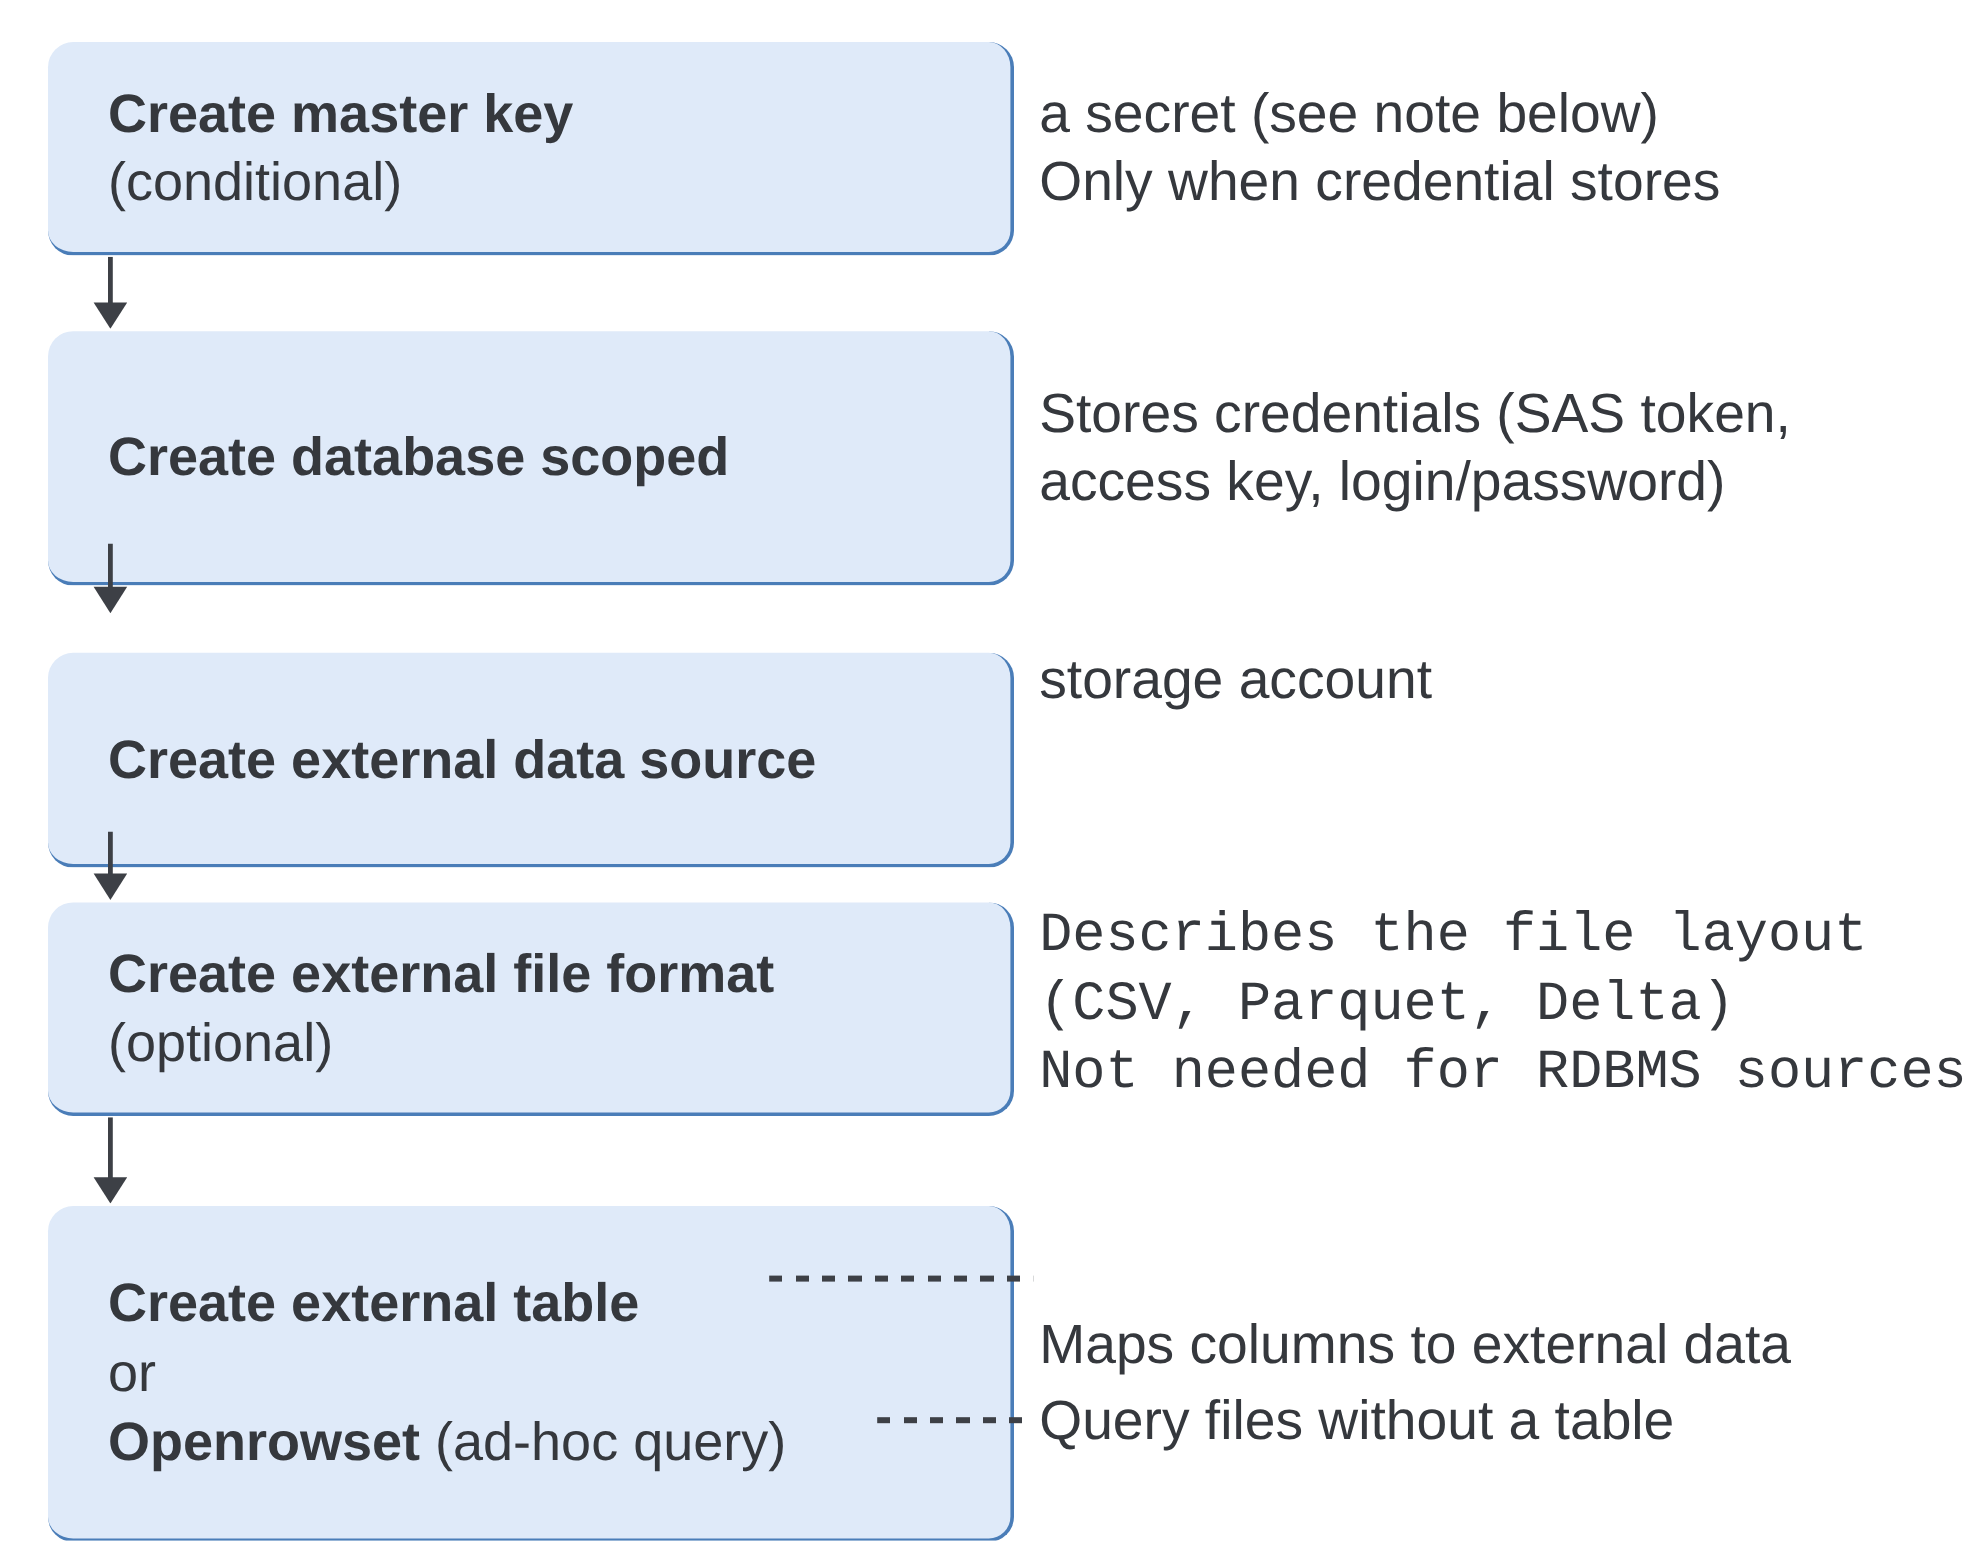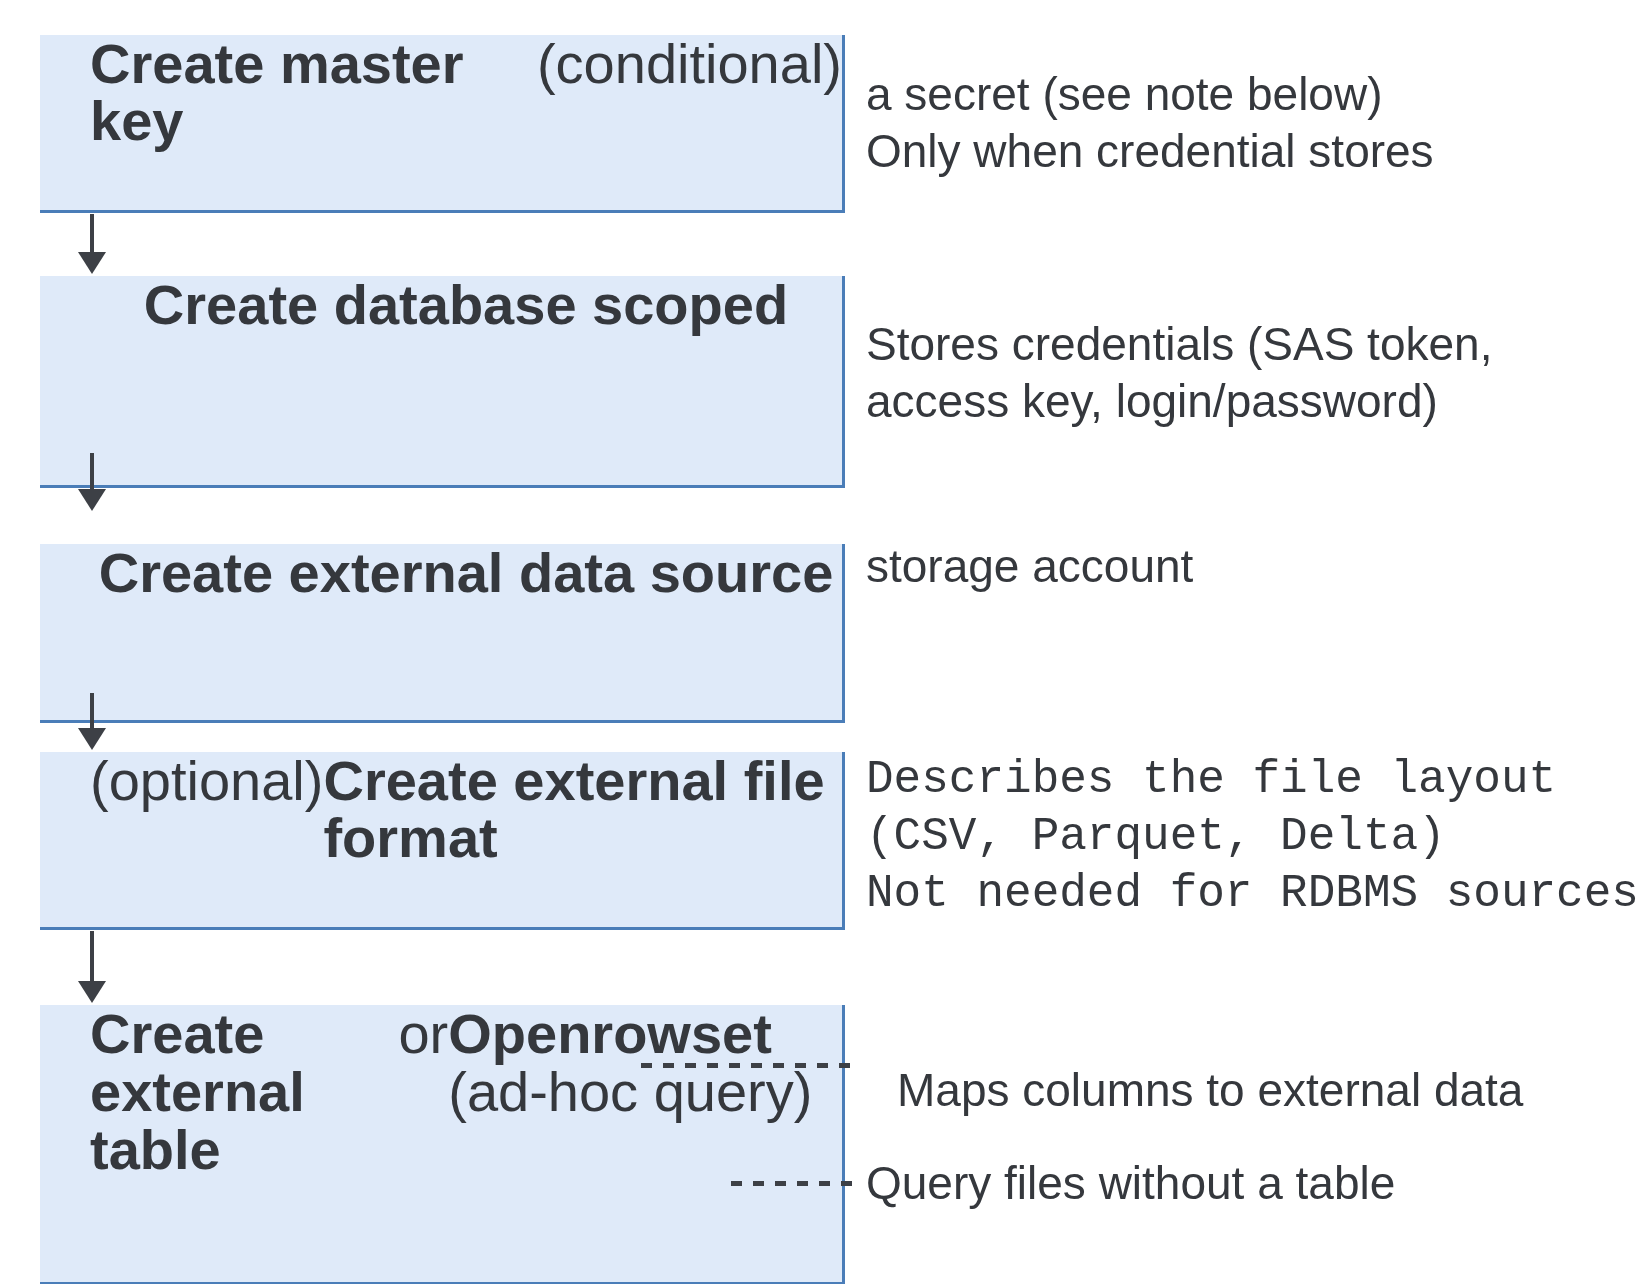--- a/index.html
+++ b/index.html
@@ -17,26 +17,27 @@
   }
   .flow-box {
     position: absolute;
     left: 40px;
     width: 805px;
     box-sizing: border-box;
     background: var(--box_fill, #dfeaf9);
     border-right: 3px solid var(--box_border, #4a7db8);
     border-bottom: 3px solid var(--box_border, #4a7db8);
     display: flex;
-    flex-direction: row;
+    flex-direction: column;
     justify-content: center;
     padding-left: 50px;
-    font-size: 56px;
+    font-size: 45px;
     line-height: 57px;
     color: var(--text, #35383d);
+    border-radius: 21px;
   }
   .box-1 { top: 35px;   height: 178px; }
   .box-2 { top: 276px;  height: 212px; }
   .box-3 { top: 544px;  height: 179px; }
   .box-4 { top: 752px;  height: 178px; }
   .box-5 { top: 1005px; height: 280px; line-height: 58px; }
   .bold { font-weight: bold; }
   .flow-arrow {
     position: absolute;
     left: 76px;
@@ -52,21 +53,21 @@
     left: 866px;
     font-size: 46px;
     line-height: 57px;
     color: var(--text, #35383d);
     white-space: nowrap;
   }
   .ann-1 { top: 66px; }
   .ann-2 { top: 316px; }
   .ann-3 { top: 538px; }
   .ann-4 { top: 752px; font-family: Liberation Mono, monospace; }
-  .ann-5 { top: 1062px; margin-left: 31px; }
+  .ann-5 { top: 1092px; }
   .ann-6 { top: 1155px; }
   .dashed-connector {
     position: absolute;
     height: 5px;
     background: repeating-linear-gradient(
       90deg,
       var(--connector, #3d4046) 0 11px,
       transparent 11px 22px
     );
   }
@@ -106,22 +107,22 @@
   </div>
 
   <div class="flow-arrow arrow-3">
     <svg viewBox="0 0 32 57" preserveAspectRatio="none">
       <line x1="16" y1="0" x2="16" y2="37" stroke="#3d4046" stroke-width="4"></line>
       <polygon points="2,35 30,35 16,57" fill="#3d4046"></polygon>
     </svg>
   </div>
 
   <div class="flow-box box-4">
+    <div><span class="bold">Create external file format</span></div>
     <div><span>(optional)</span></div>
-    <div><span class="bold">Create external file format</span></div>
   </div>
 
   <div class="flow-arrow arrow-4">
     <svg viewBox="0 0 32 72" preserveAspectRatio="none">
       <line x1="16" y1="0" x2="16" y2="52" stroke="#3d4046" stroke-width="4"></line>
       <polygon points="2,50 30,50 16,72" fill="#3d4046"></polygon>
     </svg>
   </div>
 
   <div class="flow-box box-5">

